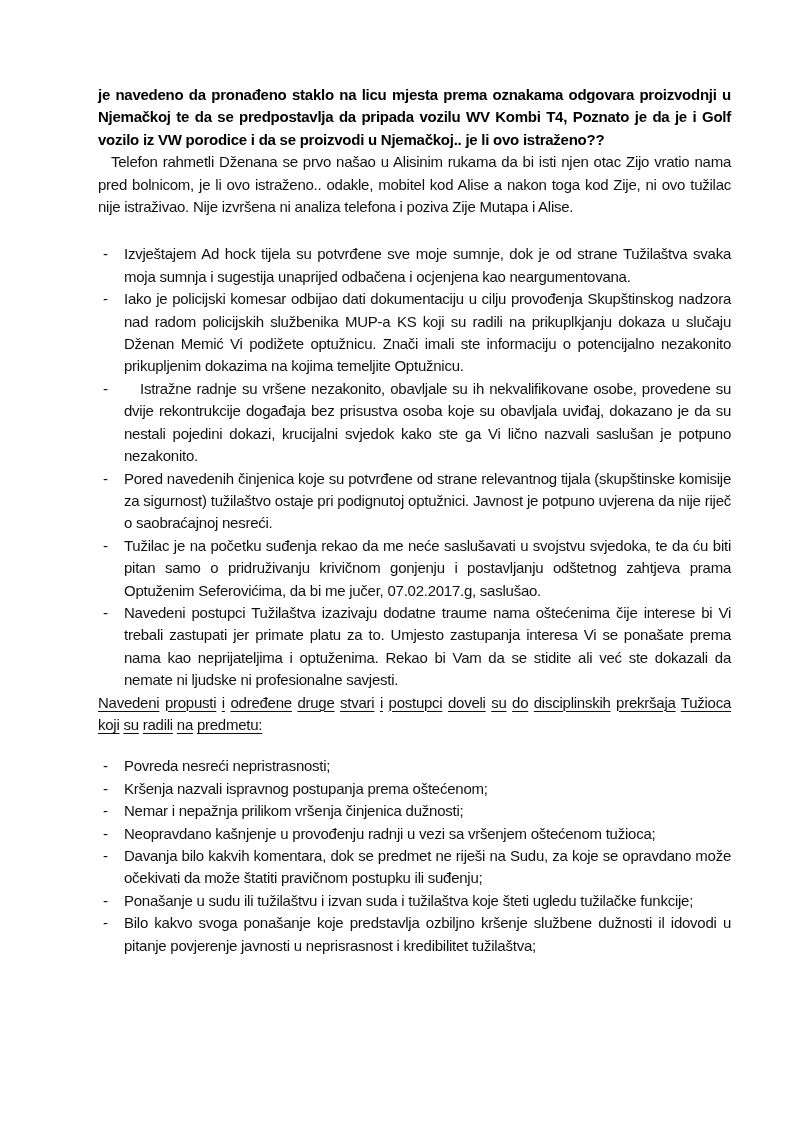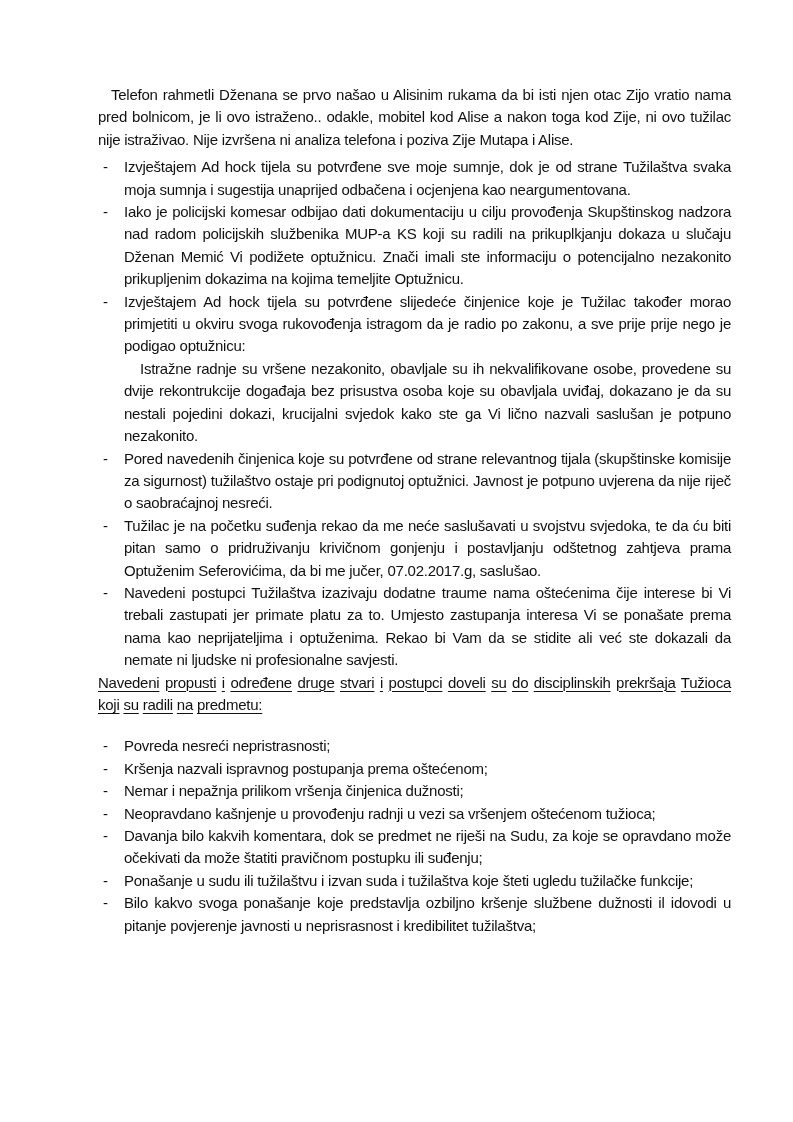--- a/index.html
+++ b/index.html
@@ -23,21 +23,21 @@
     letter-spacing: -0.25px;
     text-align: justify;
     margin: 0;
   }
   .intro {
     font-weight: 700;
     color: #000000;
   }
   .telefon {
     text-indent: 13px;
-    margin-bottom: 5px;
+    margin-bottom: 25px;
   }
   ul.dash-list {
     list-style: none;
     margin: 0;
     padding: 0;
   }
   ul.dash-list > li { display: flex; }
   .marker {
     flex: 0 0 26px;
     box-sizing: border-box;
@@ -56,40 +56,40 @@
     text-decoration: underline;
     text-decoration-thickness: 1px;
     text-underline-offset: 3px;
   }
 </style>
 </head>
 <body>
 
 <div class="page">
 
+  <p class="txt intro">je navedeno da pronađeno staklo na licu mjesta prema oznakama odgovara proizvodnji u Njemačkoj te da se predpostavlja da pripada vozilu WV Kombi T4, Poznato je da je i Golf vozilo iz VW porodice i da se proizvodi u Njemačkoj.. je li ovo istraženo??</p>
 
   <p class="txt telefon">Telefon rahmetli Dženana se prvo našao u Alisinim rukama da bi isti njen otac Zijo vratio nama pred bolnicom, je li ovo istraženo.. odakle, mobitel kod Alise a nakon toga kod Zije, ni ovo tužilac nije istraživao. Nije izvršena ni analiza telefona i poziva Zije Mutapa i Alise.</p>
 
   <ul class="dash-list list-objections">
     <li>
       <span class="marker">-</span>
       <div class="li-body">
         <div class="txt">Izvještajem Ad hock tijela su potvrđene sve moje sumnje, dok je od strane Tužilaštva svaka moja sumnja i sugestija unaprijed odbačena i ocjenjena kao neargumentovana.</div>
       </div>
     </li>
     <li>
       <span class="marker">-</span>
       <div class="li-body">
         <div class="txt">Iako je policijski komesar odbijao dati dokumentaciju u cilju provođenja Skupštinskog nadzora nad radom policijskih službenika MUP-a KS koji su radili na prikuplkjanju dokaza u slučaju Dženan Memić Vi podižete optužnicu. Znači imali ste informaciju o potencijalno nezakonito prikupljenim dokazima na kojima temeljite Optužnicu.</div>
       </div>
     </li>
     <li>
       <span class="marker">-</span>
       <div class="li-body">
-        <div class="txt">Izvještajem Ad hock tijela su potvrđene slijedeće činjenice koje je Tužilac također morao primjetiti u okviru svoga rukovođenja istragom da je radio po zakonu, a sve prije prije nego je podigao optužnicu:</div>
         <div class="txt continuation">Istražne radnje su vršene nezakonito, obavljale su ih nekvalifikovane osobe, provedene su dvije rekontrukcije događaja bez prisustva osoba koje su obavljala uviđaj, dokazano je da su nestali pojedini dokazi, krucijalni svjedok kako ste ga Vi lično nazvali saslušan je potpuno nezakonito.</div>
       </div>
     </li>
     <li>
       <span class="marker">-</span>
       <div class="li-body">
         <div class="txt">Pored navedenih činjenica koje su potvrđene od strane relevantnog tijala (skupštinske komisije za sigurnost) tužilaštvo ostaje pri podignutoj optužnici. Javnost je potpuno uvjerena da nije riječ o saobraćajnoj nesreći.</div>
       </div>
     </li>
     <li>

